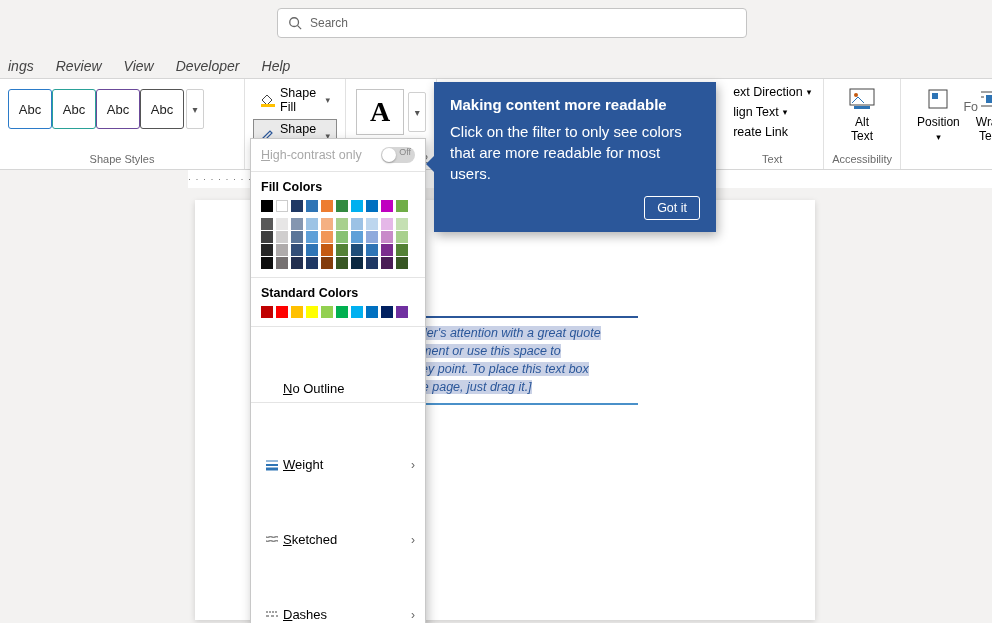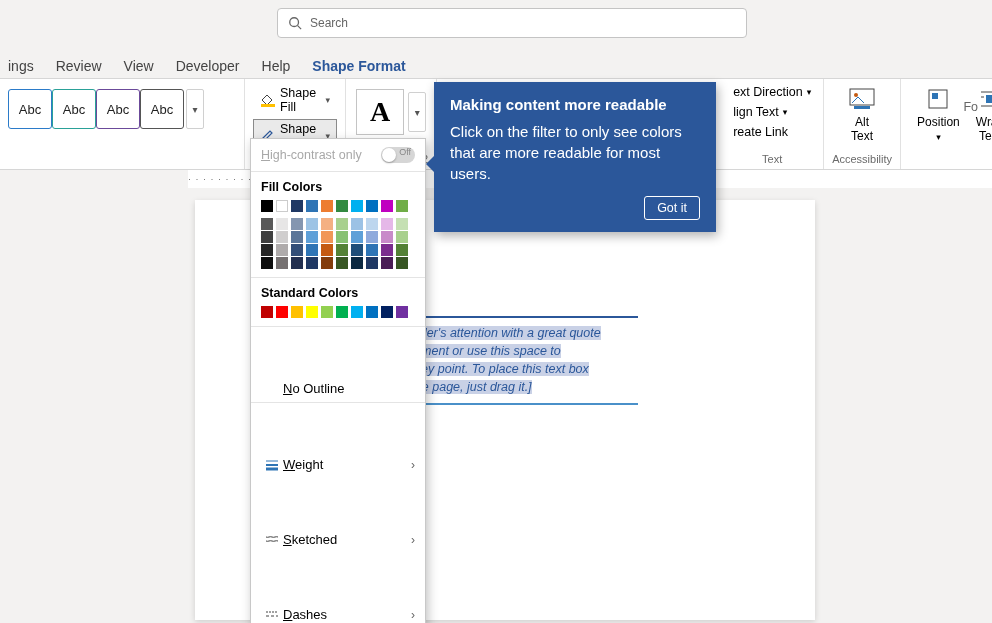--- a/index.html
+++ b/index.html
@@ -3,21 +3,21 @@
 <meta charset="utf-8">
 <style>
 * { margin: 0; padding: 0; box-sizing: border-box; font-family: "Segoe UI", sans-serif; }
 body { background: #f3f2f1; width: 992px; height: 623px; overflow: hidden; position: relative; }
 
 .search-bar { position: absolute; top: 8px; left: 277px; width: 470px; height: 30px; background: #fff; border: 1px solid #c4c4c4; border-radius: 4px; display: flex; align-items: center; padding: 0 10px; color: #666; }
 .search-bar svg { margin-right: 8px; }
 .search-bar span { font-size: 12px; color: #666; }
 
 .ribbon-tabs { position: absolute; top: 54px; left: 0; display: flex; gap: 18px; padding: 0 6px; font-size: 14px; color: #444; }
-.ribbon-tabs .tab { padding: 4px 2px; cursor: pointer; }
+.ribbon-tabs .tab { padding: 4px 2px; cursor: pointer; font-style: italic; }
 .ribbon-tabs .tab.active { color: #2b579a; border-bottom: 2px solid #2b579a; font-weight: 600; }
 
 .ribbon { position: absolute; top: 78px; left: 0; right: 0; height: 92px; background: #fff; border-top: 1px solid #d6d6d6; border-bottom: 1px solid #d6d6d6; display: flex; }
 .ribbon-group { border-right: 1px solid #e1e1e1; padding: 4px 8px 2px 8px; display: flex; flex-direction: column; justify-content: space-between; }
 .ribbon-group-label { font-size: 11px; color: #6a6a6a; text-align: center; padding-bottom: 2px; }
 
 .style-thumb { width: 44px; height: 40px; border: 1px solid #c4c4c4; border-radius: 3px; background: #fff; display: flex; align-items: center; justify-content: center; font-size: 13px; color: #222; margin: 6px 0; cursor: pointer; }
 .style-thumb.blue { border-color: #2b7bc9; }
 .style-thumb.teal { border-color: #2aa198; }
 .style-thumb.purple { border-color: #6b4a9a; }
@@ -85,33 +85,33 @@
     </svg>
   <span>Search</span>
 </div>
 
 <div class="ribbon-tabs">
   <div class="tab">ings</div>
   <div class="tab">Review</div>
   <div class="tab">View</div>
   <div class="tab">Developer</div>
   <div class="tab">Help</div>
-  <div class="tab active">Shape Format</div>
 </div>
 
 <div class="ribbon">
 
   <div class="ribbon-group" style="min-width:245px">
     <div class="style-row">
       <div class="style-thumb blue">Abc</div>
       <div class="style-thumb teal">Abc</div>
       <div class="style-thumb purple">Abc</div>
       <div class="style-thumb gray">Abc</div>
       <div class="style-more">▾</div>
     </div>
+    <div class="ribbon-group-label">Shape Styles</div>
   </div>
 
   <div class="ribbon-group" style="">
     <div class="shape-buttons">
       <div class="shape-btn">
         <span class="icon-slot">
           <svg width="16" height="14" viewBox="0 0 16 14">
               <path d="M2 7l5-5 5 5-5 5z" fill="none" stroke="#444" stroke-width="1"></path>
               <rect x="1" y="11" width="14" height="3" fill="#ffc000"></rect>
             </svg>

